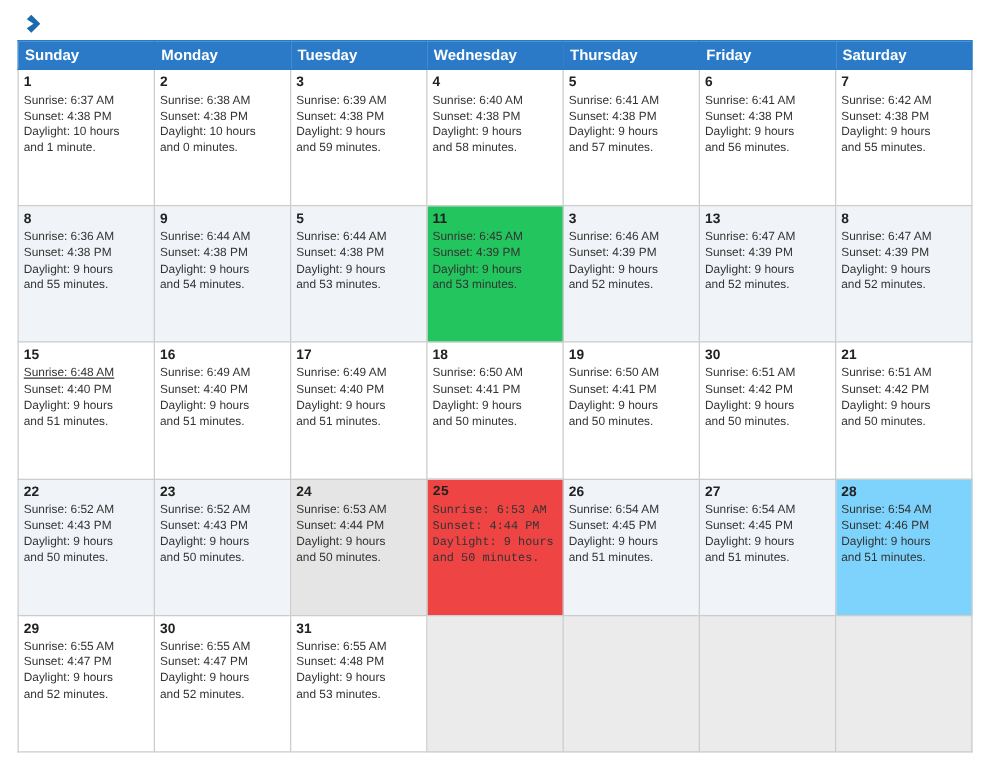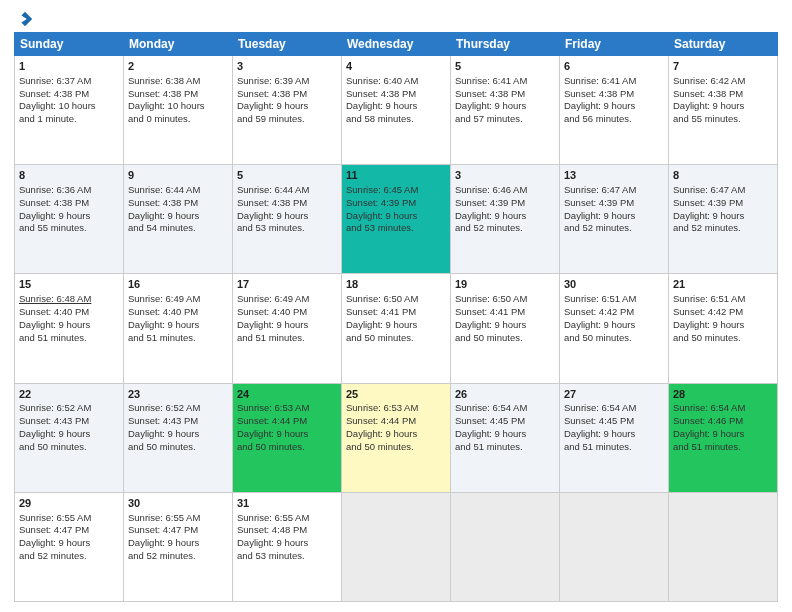--- a/index.html
+++ b/index.html
@@ -185,21 +185,21 @@
             <span style="display: block;">Daylight: 9 hours</span>
             <span style="display: block;">and 54 minutes.</span>
           </td>
           <td style="background: rgb(240, 244, 248);">
             <span class="day-num">5</span>
             <span style="display: block;">Sunrise: 6:44 AM</span>
             <span style="display: block;">Sunset: 4:38 PM</span>
             <span style="display: block;">Daylight: 9 hours</span>
             <span style="display: block;">and 53 minutes.</span>
           </td>
-          <td style="background: #14b8a6; margin-left: 28px;">
+          <td style="background: #22c55e; margin-left: 28px;">
             <span class="day-num">11</span>
             <span style="display: block;">Sunrise: 6:45 AM</span>
             <span style="display: block;">Sunset: 4:39 PM</span>
             <span style="display: block;">Daylight: 9 hours</span>
             <span style="display: block;">and 53 minutes.</span>
           </td>
           <td style="background: rgb(240, 244, 248);">
             <span class="day-num">3</span>
             <span style="display: block;">Sunrise: 6:46 AM</span>
             <span style="display: block;">Sunset: 4:39 PM</span>
@@ -280,49 +280,49 @@
             <span style="display: block;">Daylight: 9 hours</span>
             <span style="display: block;">and 50 minutes.</span>
           </td>
           <td style="background: rgb(240, 244, 248);">
             <span class="day-num">23</span>
             <span style="display: block;">Sunrise: 6:52 AM</span>
             <span style="display: block;">Sunset: 4:43 PM</span>
             <span style="display: block;">Daylight: 9 hours</span>
             <span style="display: block;">and 50 minutes.</span>
           </td>
-          <td style="background: #22c55e;">
+          <td style="background: #e5e5e5;">
             <span class="day-num">24</span>
             <span style="display: block;">Sunrise: 6:53 AM</span>
             <span style="display: block;">Sunset: 4:44 PM</span>
             <span style="display: block;">Daylight: 9 hours</span>
             <span style="display: block;">and 50 minutes.</span>
           </td>
-          <td style="background: #fef9c3;">
+          <td style="background: #ef4444; font-family: Liberation Mono, monospace;">
             <span class="day-num">25</span>
             <span style="display: block;">Sunrise: 6:53 AM</span>
             <span style="display: block;">Sunset: 4:44 PM</span>
             <span style="display: block;">Daylight: 9 hours</span>
             <span style="display: block;">and 50 minutes.</span>
           </td>
           <td style="background: rgb(240, 244, 248);">
             <span class="day-num">26</span>
             <span style="display: block;">Sunrise: 6:54 AM</span>
             <span style="display: block;">Sunset: 4:45 PM</span>
             <span style="display: block;">Daylight: 9 hours</span>
             <span style="display: block;">and 51 minutes.</span>
           </td>
           <td style="background: rgb(240, 244, 248);">
             <span class="day-num">27</span>
             <span style="display: block;">Sunrise: 6:54 AM</span>
             <span style="display: block;">Sunset: 4:45 PM</span>
             <span style="display: block;">Daylight: 9 hours</span>
             <span style="display: block;">and 51 minutes.</span>
           </td>
-          <td style="background: #22c55e;">
+          <td style="background: #7dd3fc;">
             <span class="day-num">28</span>
             <span style="display: block;">Sunrise: 6:54 AM</span>
             <span style="display: block;">Sunset: 4:46 PM</span>
             <span style="display: block;">Daylight: 9 hours</span>
             <span style="display: block;">and 51 minutes.</span>
           </td>
         </tr>
         <tr>
           <td>
             <span class="day-num">29</span>

